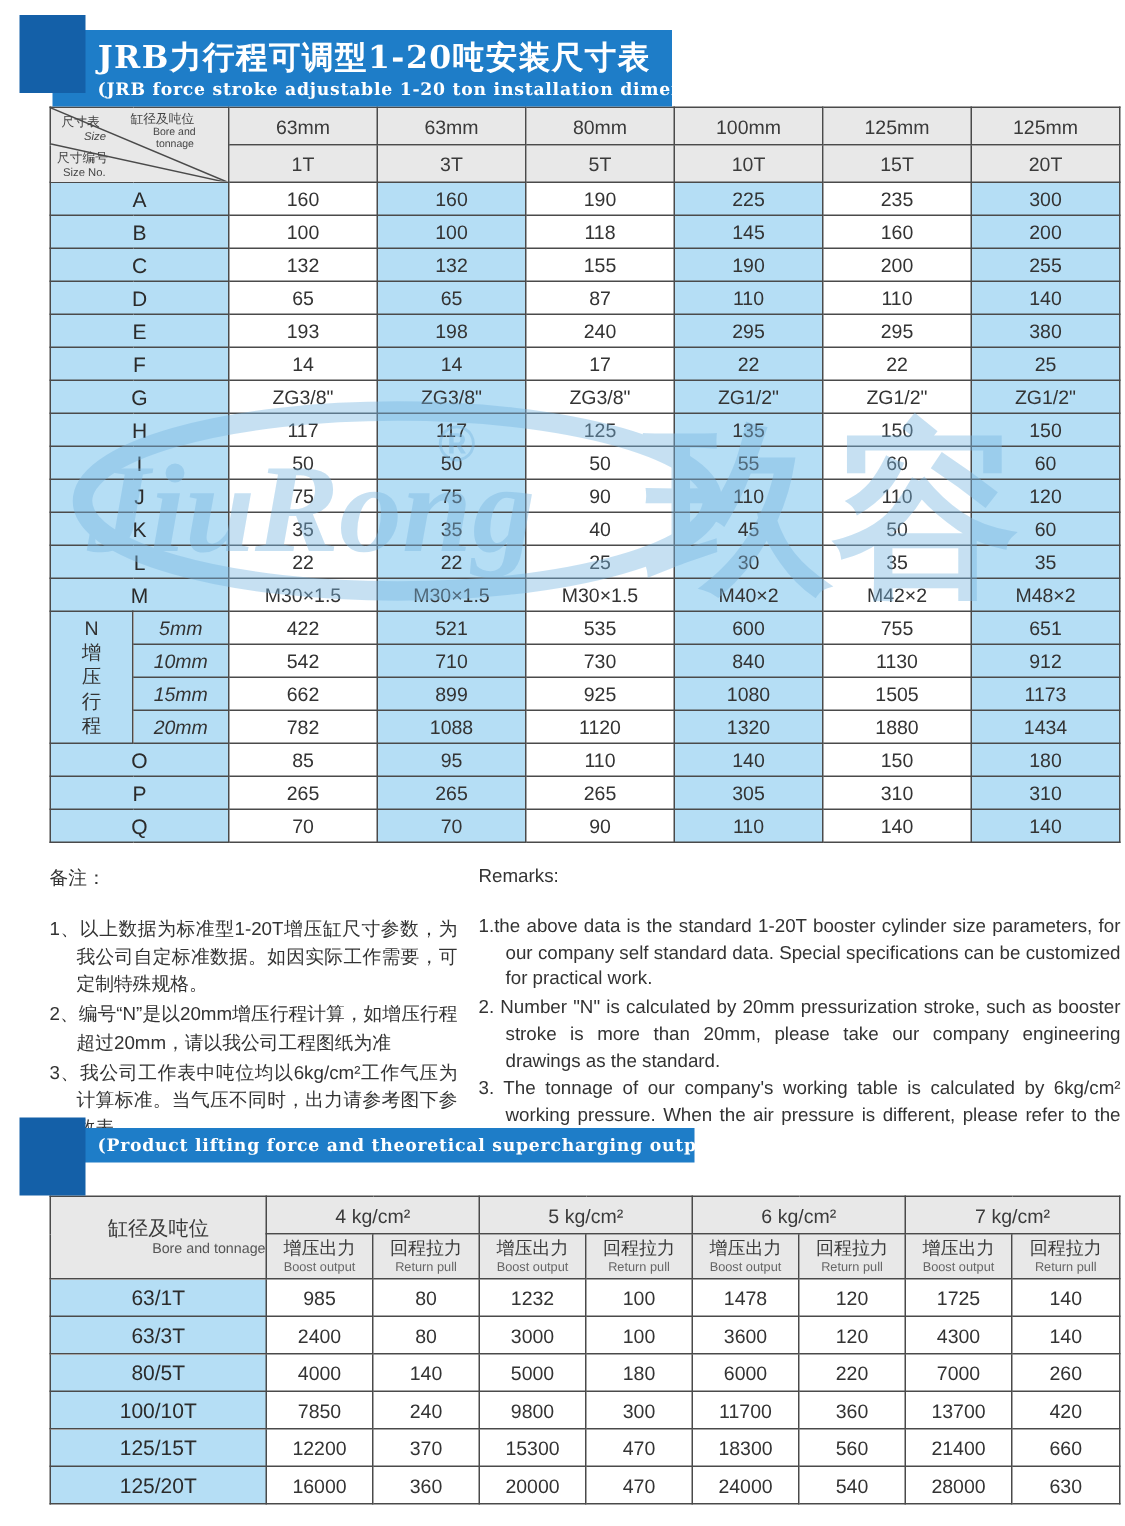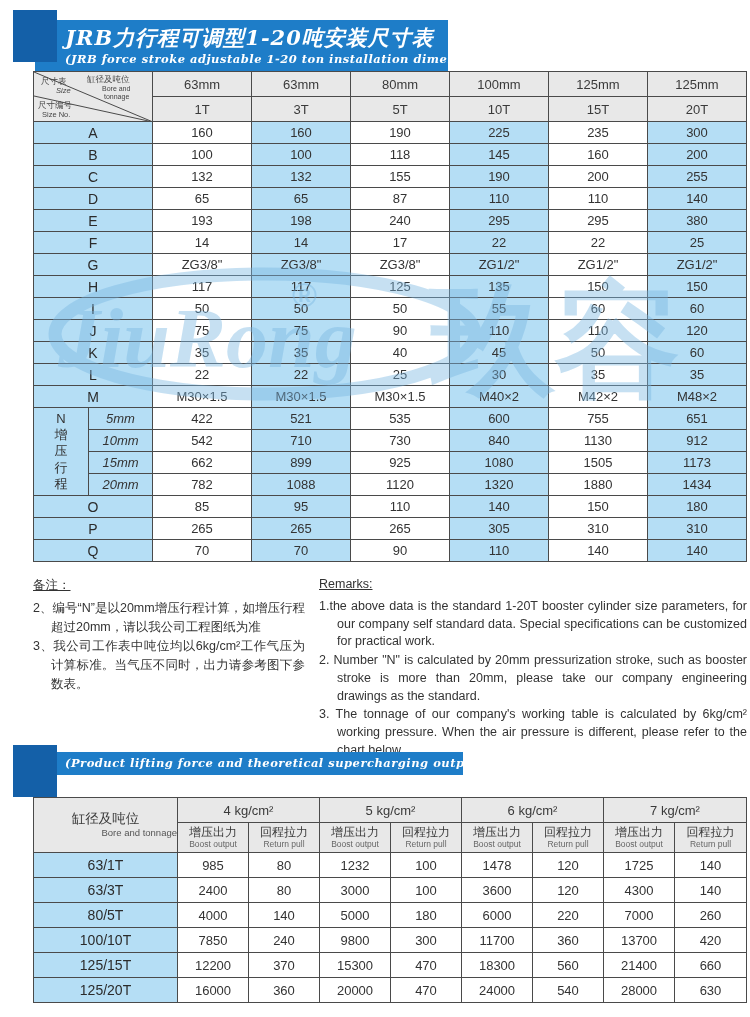--- a/index.html
+++ b/index.html
@@ -12,21 +12,21 @@
   
   .banner-square {
     position:absolute; width:44px; height:52px; background:#1460a8; z-index:3;
   }
   .banner-fold {
     position:absolute; width:0; height:0; z-index:2;
     border-left:26px solid #0d3a6b; border-bottom:12px solid transparent;
   }
   .banner {
     position:absolute; left:35px; background:#1e7dc8; color:#fff;
-    padding:4px 14px 5px 30px; z-index:1; width:413px;font-style:italic;
+    padding:4px 14px 5px 30px; z-index:1; width:413px;
   }
   .banner .zh {
     font-family:"DejaVu Serif","Liberation Serif",serif;
     font-weight:bold; font-size:21px; letter-spacing:1px; text-align:center;
   }
   .banner .en {
     font-family:"DejaVu Serif","Liberation Serif",serif;
     font-weight:bold; font-size:11.5px; letter-spacing:0.5px; white-space:nowrap;
   }
   
@@ -43,21 +43,21 @@
   #dim-table th.sublab { background:#b5def5; font-size:13px;font-style:italic; }
   #dim-table th.nlab { background:#b5def5; font-size:13px; line-height:1.25; }
   .corner { position:relative; background:#e8e8e8; padding:0; }
   .corner svg { position:absolute; left:0; top:0; }
   .corner .t { position:absolute; color:#444; line-height:1; white-space:nowrap; }
   
   #remarks { position:absolute; left:33px; top:576px; width:714px; display:flex; }
   #remarks .zh-col { width:272px; font-size:12.5px; line-height:1.5; }
   #remarks .en-col { margin-left:14px; width:428px; font-size:12.5px; line-height:1.42; }
   .rk-item { padding-left:18px; text-indent:-18px; margin-bottom:1px; text-align:justify; }
-  .rk-head { margin-bottom:4px;text-decoration:underline; }
+  .rk-head { margin-bottom:15px; }
   
   #out-table { position:absolute; left:33px; top:797px; width:714px; }
   #out-table tr.hdr1 th { background:#e8e8e8; height:25px; font-size:13px; color:#3a3a3a; }
   #out-table tr.hdr2 th { background:#e8e8e8; height:30px; }
   #out-table .sub-zh { font-size:12px; color:#3a3a3a; display:block; line-height:1.15; }
   #out-table .sub-en { font-size:8.5px; color:#666; display:block; line-height:1.1; }
   #out-table th.rowlab { background:#b5def5; font-size:14px; color:#2b2b2b; height:25px; }
   #out-table td { height:25px; font-size:13px; background:#fff; }
   #out-table .corner-zh { font-size:13.5px; display:block; line-height:1.2; }
   #out-table .corner-en { font-size:9.5px; color:#555; display:block; line-height:1.2;text-align:right; }
@@ -308,20 +308,21 @@
     <text x="28" y="105" font-size="84" font-style="italic" font-weight="bold" fill="#79b7e2" font-family="Liberation Serif, serif">JiuRong</text>
     <text x="262" y="45" font-size="34" font-weight="bold" fill="#79b7e2" font-family="Liberation Sans, sans-serif">®</text>
     <text x="400" y="122" font-size="125" font-weight="bold" fill="#79b7e2" font-family="DejaVu Sans, sans-serif">玖容</text>
   </svg>
 </div>
 
 <div id="remarks">
   <div class="zh-col">
     <div class="rk-head">备注：</div>
     <div id="rk-zh-items">
+        <div class="rk-item">1、以上数据为标准型1-20T增压缸尺寸参数，为我公司自定标准数据。如因实际工作需要，可定制特殊规格。</div>
         <div class="rk-item">2、编号“N”是以20mm增压行程计算，如增压行程超过20mm，请以我公司工程图纸为准</div>
         <div class="rk-item">3、我公司工作表中吨位均以6kg/cm²工作气压为计算标准。当气压不同时，出力请参考图下参数表。</div>
       </div>
   </div>
   <div class="en-col">
     <div class="rk-head">Remarks:</div>
     <div id="rk-en-items">
         <div class="rk-item">1.the above data is the standard 1-20T booster cylinder size parameters, for our company self standard data. Special specifications can be customized for practical work.</div>
         <div class="rk-item">2. Number "N" is calculated by 20mm pressurization stroke, such as booster stroke is more than 20mm, please take our company engineering drawings as the standard.</div>
         <div class="rk-item">3. The tonnage of our company's working table is calculated by 6kg/cm² working pressure. When the air pressure is different, please refer to the chart below.</div>

